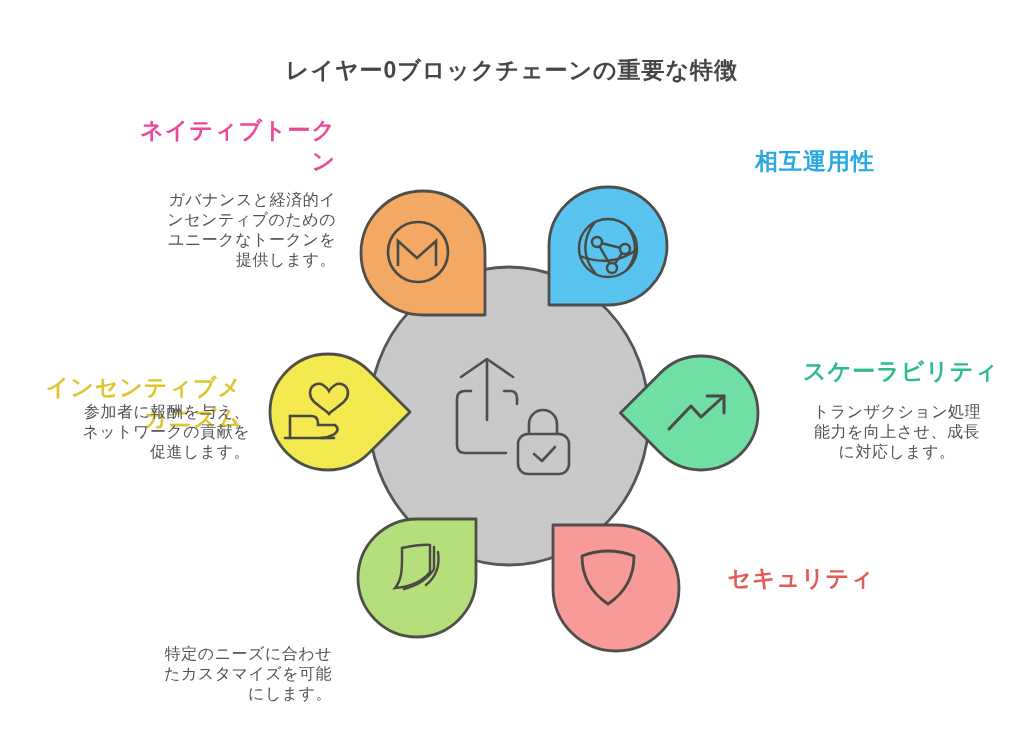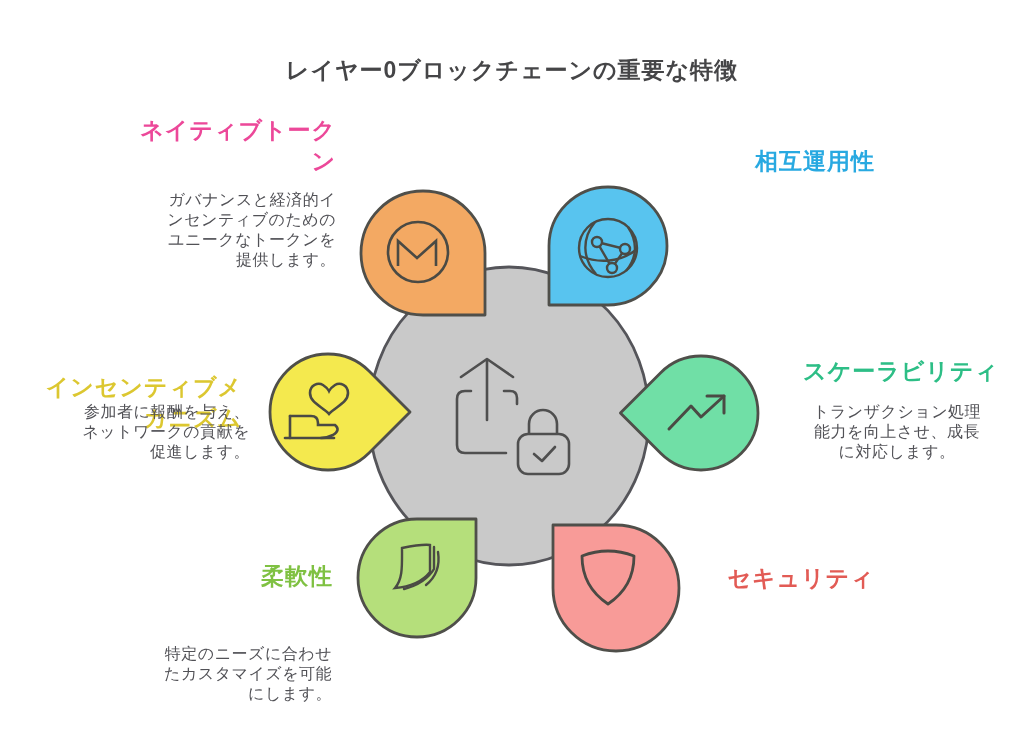--- a/index.html
+++ b/index.html
@@ -105,20 +105,19 @@
 カニズム</div>
   <div class="p ta-r" style="left:38px;top:402px;width:212px;">参加者に報酬を与え、
 ネットワークの貢献を
 促進します。</div>
 
   <div class="h ta-l" style="left: 791px; top: 356px; width: 220px; color: rgb(45, 190, 134);">スケーラビリティ</div>
   <div class="p ta-l" style="left:791px;top:402px;width:212px;">トランザクション処理
 能力を向上させ、成長
 に対応します。</div>
 
-  <div class="h ta-r" style="left: 143px; top: 561px; width: 190px; color: rgb(127, 193, 66);">柔軟性</div>
   <div class="p ta-r" style="left:120px;top:610px;width:212px;margin-top:34px;">特定のニーズに合わせ
 たカスタマイズを可能
 にします。</div>
 
   <div class="h ta-l" style="left: 691px; top: 563px; width: 220px; color: rgb(226, 91, 85);">セキュリティ</div>
 
 </div>
 
 </body></html>

